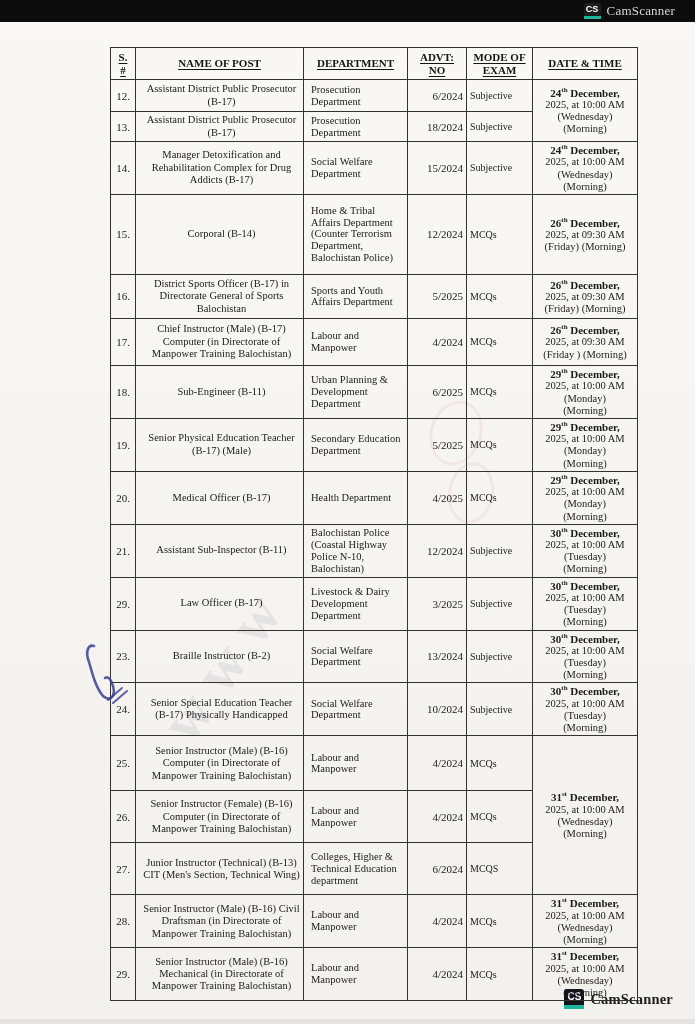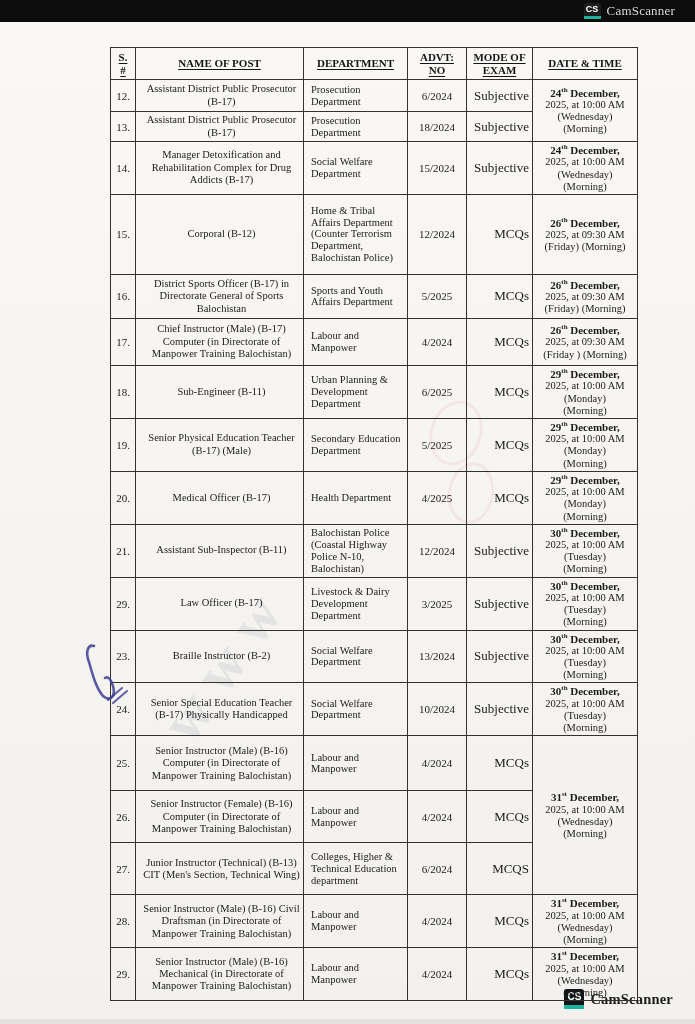--- a/index.html
+++ b/index.html
@@ -51,22 +51,22 @@
   .sched thead tr{height:32px;}
   .sched th{
     font-size:11px;font-weight:bold;color:#151515;text-align:center;
     text-decoration:underline;text-decoration-thickness:1.3px;text-underline-offset:2px;
     white-space:pre-line;line-height:1.15;padding:1px 2px;
   }
   .sched td{color:#1b1b1b;padding:1px 3px;}
   .col-sn{text-align:center;font-size:11px;}
   .col-name{text-align:center;font-size:10.5px;line-height:1.18;padding-left:7px !important;}
   .col-dept{text-align:left;font-size:10.5px;line-height:1.13;padding-left:7px !important;margin-left:44px;}
-  .col-advt{text-align:center;font-size:11px;}
-  .col-mode{text-align:right;font-size:13px;}
+  .col-advt{text-align:right;font-size:11px;}
+  .col-mode{text-align:left;font-size:10px;}
   .col-date{text-align:center;font-size:10.5px;line-height:1.16;margin-left:9px;}
   .date-line1{font-weight:bold;font-size:11px;}
   .date-line1 sup{font-size:7px;vertical-align:super;}
   .date-rest{white-space:pre-line;}
 </style>
 </head>
 <body>
 
 <div class="page">
 
@@ -137,21 +137,21 @@
           <td class="col-mode">Subjective</td>
           <td class="col-date" rowspan="1">
             <div class="date-line1">24<sup>th</sup> December,</div>
             <div class="date-rest">2025, at 10:00 AM
 (Wednesday)
 (Morning)</div>
           </td>
         </tr>
         <tr style="height: 80px;">
           <td class="col-sn">15.</td>
-          <td class="col-name">Corporal (B-12)</td>
+          <td class="col-name">Corporal (B-14)</td>
           <td class="col-dept">Home &amp; Tribal Affairs Department (Counter Terrorism Department, Balochistan Police)</td>
           <td class="col-advt">12/2024</td>
           <td class="col-mode">MCQs</td>
           <td class="col-date" rowspan="1">
             <div class="date-line1">26<sup>th</sup> December,</div>
             <div class="date-rest">2025, at 09:30 AM
 (Friday) (Morning)</div>
           </td>
         </tr>
         <tr style="height: 44px;">

